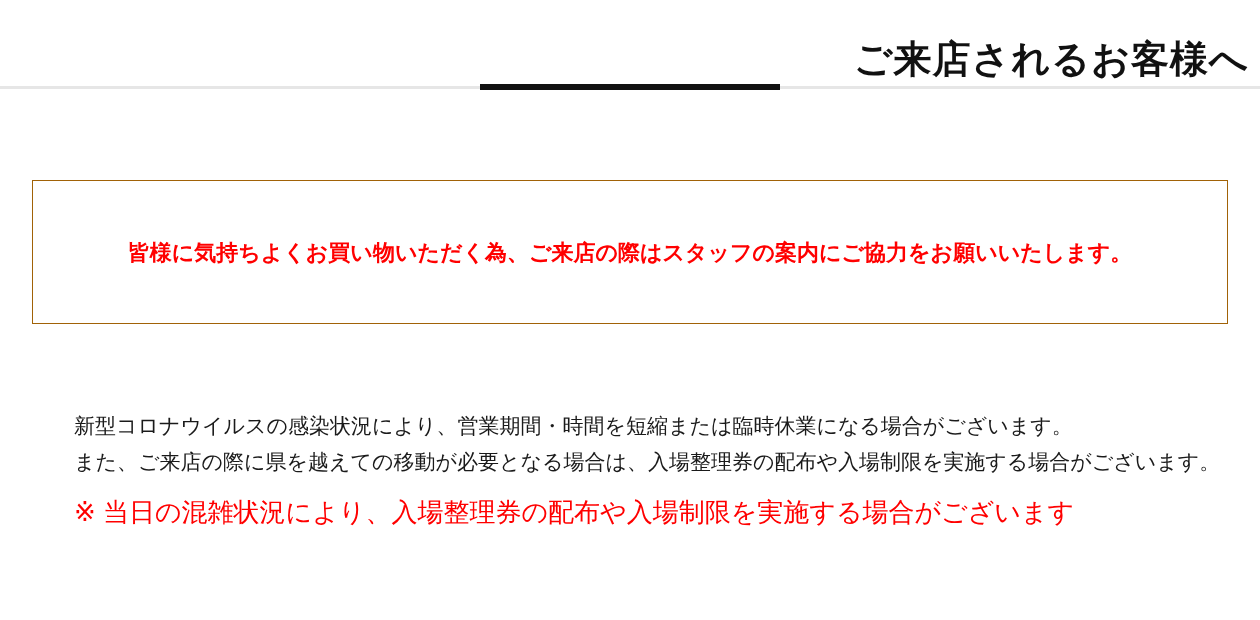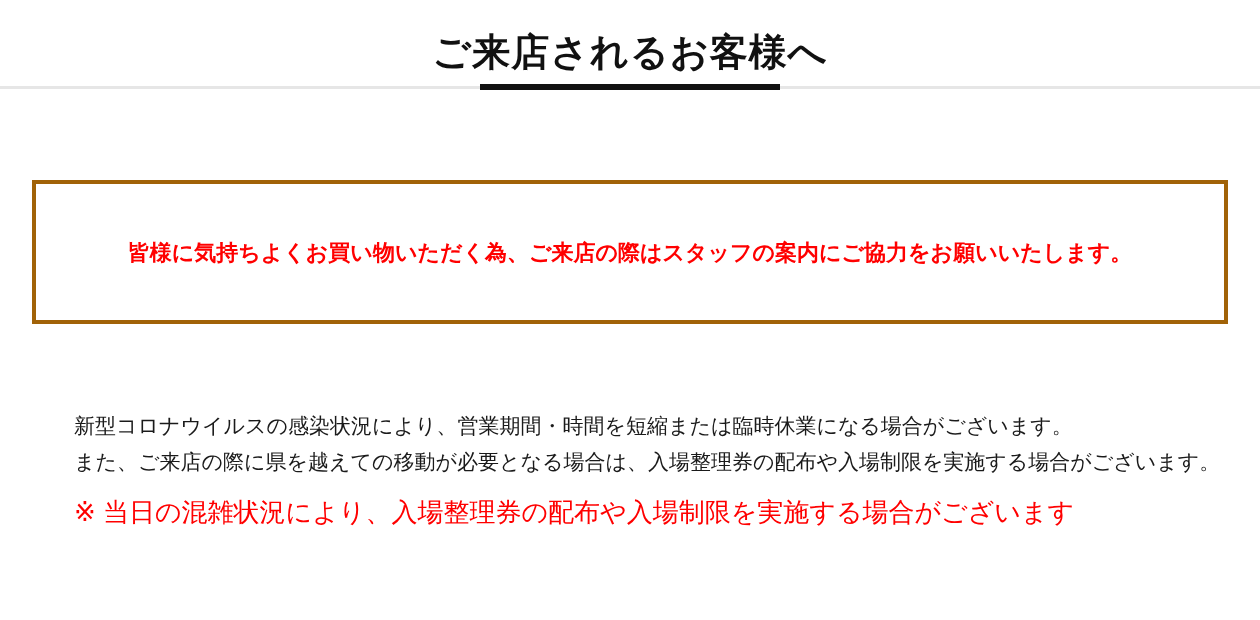--- a/index.html
+++ b/index.html
@@ -28,21 +28,22 @@
     position: relative;
     padding-top: 26px;
     text-align: center;
   }
   .page-title {
     font-size: 38px;
     font-weight: bold;
     letter-spacing: 1px;
     line-height: 1.2;
     color: #111111;
-    margin: 4px;
+    margin: 11px;
+    text-align: right;
   }
   .title-rule {
     position: absolute;
     left: 0;
     right: 0;
     top: 86px;
     height: 3px;
     background: #e6e6e6;
   }
   .title-underline {
@@ -56,21 +57,21 @@
   }
 
   
   .notice-box {
     position: absolute;
     left: 32px;
     top: 180px;
     width: 1196px;
     height: 144px;
     box-sizing: border-box;
-    border: 4px solid #a16207;
+    border: 1px solid #a16207;
     background: #ffffff;
     display: flex;
     align-items: center;
     justify-content: center;
   }
   .notice-text {
     color: #ff0000;
     font-size: 22px;
     font-weight: bold;
     line-height: 1.5;

